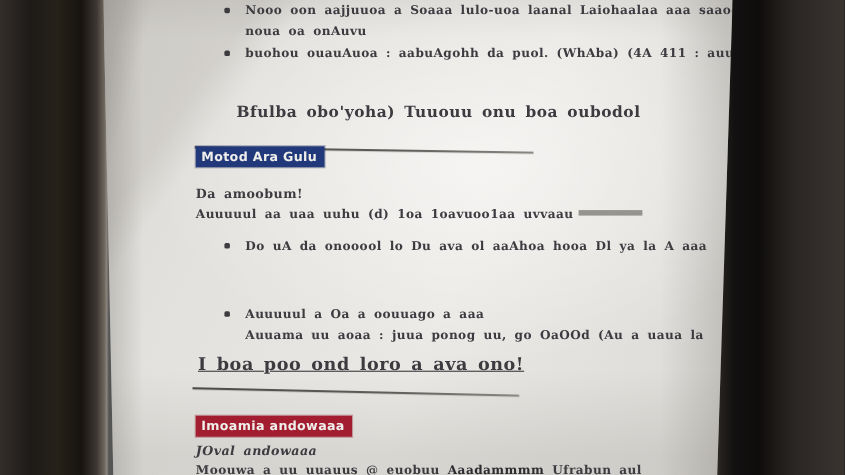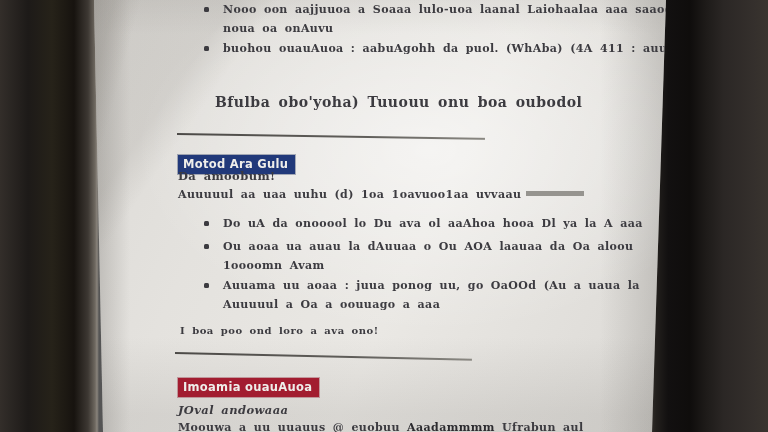--- a/index.html
+++ b/index.html
@@ -37,36 +37,36 @@
     line-height:19px;
     filter:blur(.35px);
   }
   .block{position:absolute;}
   .b-row{position:absolute;left:204px;display:flex;align-items:flex-start;}
   .dot{
     flex:0 0 auto;width:5px;height:5px;margin:7px 14px 0 0;
     background:var(--ink,#3c3b40);border-radius:1.5px;filter:blur(.3px);
   }
   .statement{font-size:14px;letter-spacing:.5px;}
-  .closing{font-size:10px;letter-spacing:.5px;}
+  .closing{font-size:16px;letter-spacing:.5px;text-decoration:underline;}
   .rule{
     position:absolute;height:2px;transform-origin:left center;
     background:linear-gradient(to right,#4c4a47,#5f5d59 60%,#8a8882);
     filter:blur(.3px);
   }
   .rule1{left:177px;top:133px;width:308px;transform:rotate(0.9deg);}
   .rule2{left:175px;top:352px;width:297px;transform:rotate(1.3deg);}
   .badge{
     position:absolute;left:178px;display:inline-block;
     padding:2px 7px 3px 5px;
     font-family:"DejaVu Sans", sans-serif;font-weight:bold;font-size:11.5px;
     letter-spacing:.3px;color:#efeeea;white-space:nowrap;
     filter:blur(.35px);
   }
-  .badge-blue{top:155px;background:var(--badge-blue,#21397a);box-shadow:0 0 0 1px rgba(30,45,90,.35);text-align:center;}
+  .badge-blue{top:133px;background:var(--badge-blue,#21397a);box-shadow:0 0 0 1px rgba(30,45,90,.35);text-align:center;}
   .badge-red{top:378px;background:var(--badge-red,#a21d30);box-shadow:0 0 0 1px rgba(140,25,45,.35);}
   .subhead{font-size:11.5px;}
   .italic{font-style:italic;}
   .redact{
     display:inline-block;vertical-align:2px;margin-left:5px;
     width:58px;height:5px;background:var(--redaction-gray,#96948f);
     filter:blur(.4px);
   }
   .bold-seg{color:#2c2b2f;}
 </style>
@@ -99,39 +99,32 @@
     <div class="block txt" style="left:178px;top:185px;">
       <span>Auuuuul aa uaa uuhu (d) 1oa 1oavuoo1aa uvvaau</span><span class="redact"></span>
     </div>
 
     <div class="b-row" style="top:214px;justify-content:space-between;">
       <span class="dot"></span>
       <div class="txt">
         <div>Do uA da onooool lo Du ava ol aaAhoa hooa Dl ya la A aaa</div>
       </div>
     </div>
-    <div class="b-row" style="top:237px;">
-      <span class="dot"></span>
-      <div class="txt">
-        <div>Ou aoaa ua auau la dAuuaa o Ou AOA laauaa da Oa aloou</div>
-        <div>1oooomn Avam</div>
-      </div>
-    </div>
     <div class="b-row" style="top:276px;">
       <span class="dot"></span>
       <div class="txt">
+        <div>Auuuuul a Oa a oouuago a aaa</div>
         <div>Auuama uu aoaa : juua ponog uu, go OaOOd (Au a uaua la</div>
-        <div>Auuuuul a Oa a oouuago a aaa</div>
       </div>
     </div>
 
     <div class="block txt closing" style="left:180px;top:321px;">I boa poo ond loro a ava ono!</div>
 
     <div class="rule rule2"></div>
 
-    <div class="badge badge-red">Imoamia ouauAuoa</div>
+    <div class="badge badge-red">Imoamia andowaaa</div>
     <div class="block txt subhead italic" style="left:178px;top:401px;">JOval andowaaa</div>
     <div class="block txt" style="left:178px;top:418px;">
       <span>Moouwa a uu uuauus @ euobuu </span><span class="bold-seg">Aaadammmm</span><span> Ufrabun aul</span>
     </div>
 
   </div>
 </div>
 
 </body></html>

